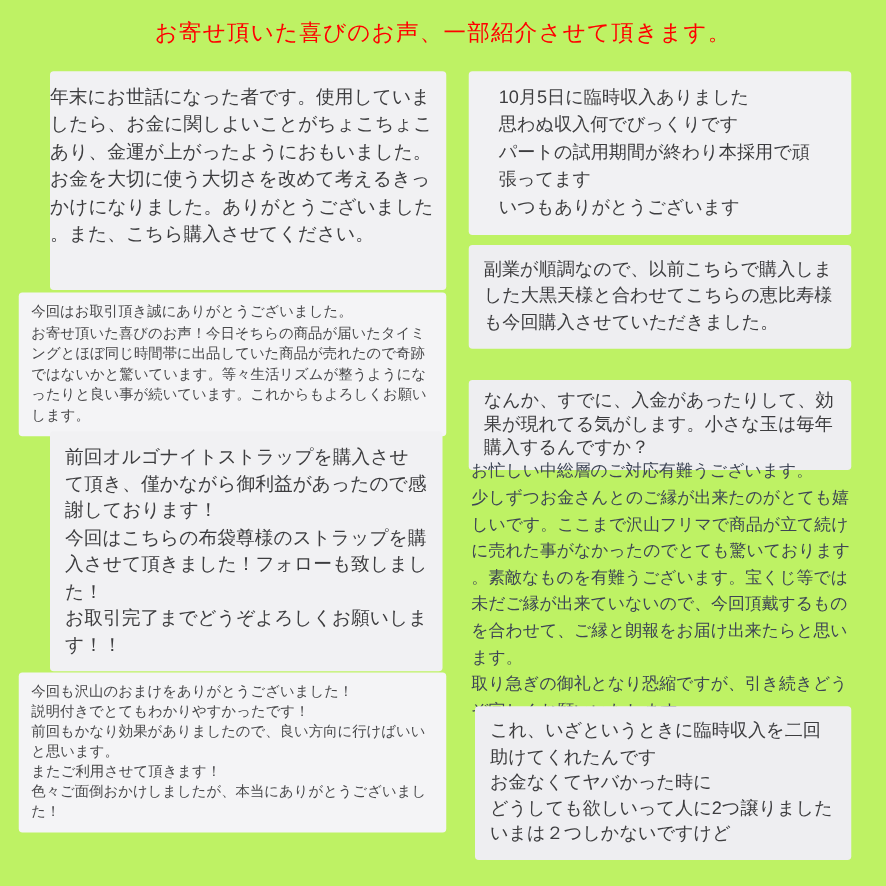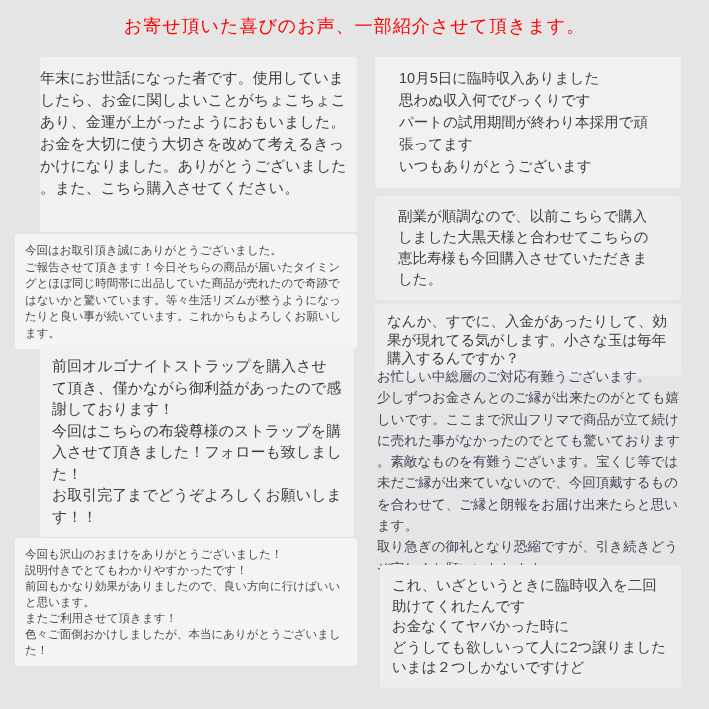--- a/index.html
+++ b/index.html
@@ -5,21 +5,21 @@
   html, body {
     margin: 0;
     padding: 0;
     background: #ffffff;
     font-family: "Liberation Sans", "DejaVu Sans", sans-serif;
   }
   #page {
     position: relative;
     width: 709px;
     height: 709px;
-    background: #e5e5e5;
+    background: #bef264;
     overflow: hidden;
   }
   .page-title {
     position: absolute;
     top: 14px;
     left: 0;
     width: 709px;
     text-align: center;
     color: #ff0000;
     font-size: 18px;
@@ -55,21 +55,21 @@
     background: #f4f4f6; font-size: 11.5px; line-height: 16px; padding: 8px 10px;
     color: #48484a;
   }
   
   #box-r1 {
     left: 375px; top: 57px; width: 306px; min-height: 131px;
     background: #f1f1f3; font-size: 14.5px; line-height: 22px; padding: 10px 24px;
   }
   #box-r2 {
     left: 375px; top: 196px; width: 306px; min-height: 82px;
-    background: #eeeef1; font-size: 14.5px; line-height: 21px; padding: 10px 23px;
+    background: #eeeef1; font-size: 14.5px; line-height: 21px; padding: 10px 12px;
   }
   #box-r3 {
     left: 375px; top: 284px; width: 306px; min-height: 70px;
     background: #eeeef1; font-size: 14.5px; line-height: 18.5px; padding: 8px 12px; margin-top: 20px;
   }
   
   #box-r4 {
     left: 377px; top: 366px; width: 312px; min-height: 190px;
     background: transparent; font-size: 13.5px; line-height: 21.3px; padding: 0;
     color: #3e4555; border-radius: 0;
@@ -82,21 +82,21 @@
 </head>
 <body>
 
 <div id="page">
 
   <div class="page-title">お寄せ頂いた喜びのお声、一部紹介させて頂きます。</div>
 
   <div class="box" id="box-l1">年末にお世話になった者です。使用していましたら、お金に関しよいことがちょこちょこあり、金運が上がったようにおもいました。お金を大切に使う大切さを改めて考えるきっかけになりました。ありがとうございました。また、こちら購入させてください。</div>
 
   <div class="box" id="box-l2">今回はお取引頂き誠にありがとうございました。
-ご報告させて頂きます！今日そちらの商品が届いたタイミングとほぼ同じ時間帯に出品していた商品が売れたので奇跡ではないかと驚いています。等々生活リズムが整うようになったりと良い事が続いています。これからもよろしくお願いします。</div>
+お寄せ頂いた喜びのお声！今日そちらの商品が届いたタイミングとほぼ同じ時間帯に出品していた商品が売れたので奇跡ではないかと驚いています。等々生活リズムが整うようになったりと良い事が続いています。これからもよろしくお願いします。</div>
 
   <div class="box" id="box-l3">前回オルゴナイトストラップを購入させて頂き、僅かながら御利益があったので感謝しております！
 今回はこちらの布袋尊様のストラップを購入させて頂きました！フォローも致しました！
 お取引完了までどうぞよろしくお願いします！！</div>
 
   <div class="box" id="box-l4">今回も沢山のおまけをありがとうございました！
 説明付きでとてもわかりやすかったです！
 前回もかなり効果がありましたので、良い方向に行けばいいと思います。
 またご利用させて頂きます！
 色々ご面倒おかけしましたが、本当にありがとうございました！</div>

